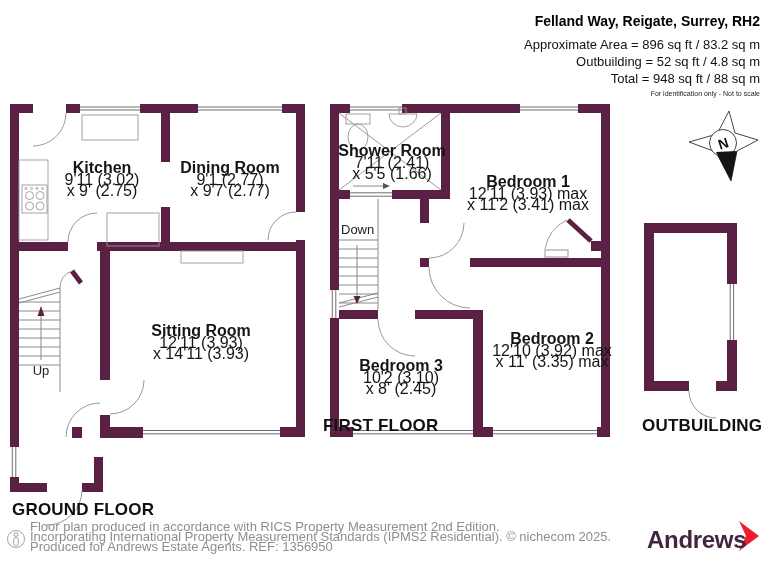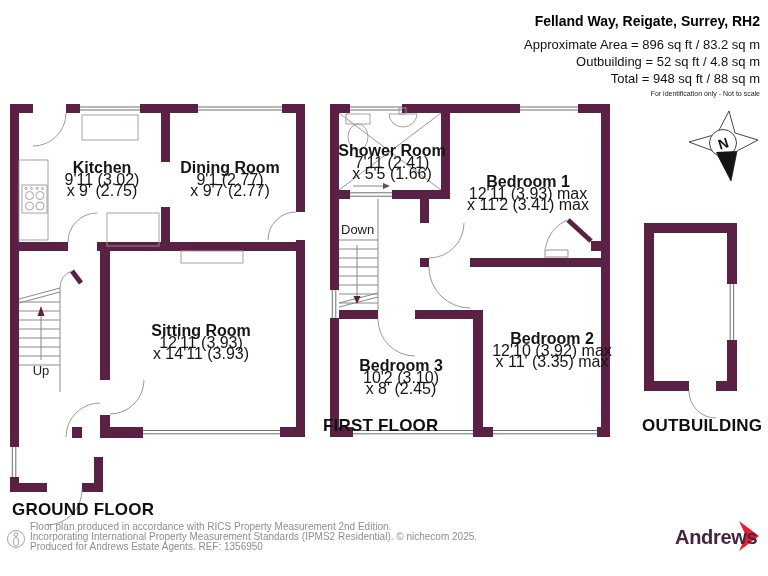--- a/index.html
+++ b/index.html
@@ -13,23 +13,23 @@
   .fx{fill:none;stroke:#999;stroke-width:0.9;}
   .lbl{position:absolute;width:150px;text-align:center;font-size:16px;line-height:11.5px;color:#151515;}
   .lbl span{display:block;}
   .lbl .rn{font-weight:700;}
   .floorlbl{position:absolute;font-weight:700;font-size:17px;letter-spacing:.2px;color:#101010;}
   .stairlbl{position:absolute;font-weight:400;font-size:13px;color:#222;text-align:center;}
   .hdr{position:absolute;top:13px;right:8px;text-align:right;}
   .hdr .t1{font-size:14px;font-weight:700;margin:0 0 8px 0;color:#000;}
   .hdr .t2{font-size:13px;margin:2px 0;color:#111;}
   .hdr .t3{font-size:7px;margin-top:4px;color:#222;}
-  .foot{position:absolute;left:30px;top:522px;font-size:10px;line-height:10px;color:#8e8e8e;}
-  .brand{position:absolute;left:647px;top:526px;width:90px;font-size:20px;font-weight:700;
-         color:#44253e;letter-spacing:-.3px;margin-left:28px;}
+  .foot{position:absolute;left:30px;top:522px;font-size:13px;line-height:10px;color:#8e8e8e;}
+  .brand{position:absolute;left:647px;top:526px;width:90px;font-size:24px;font-weight:700;
+         color:#44253e;letter-spacing:-.3px;}
 </style>
 </head>
 <body>
 
 <div class="canvas">
 
   <svg class="plan" width="768" height="576" viewBox="0 0 768 576">
 
     <g>
 

